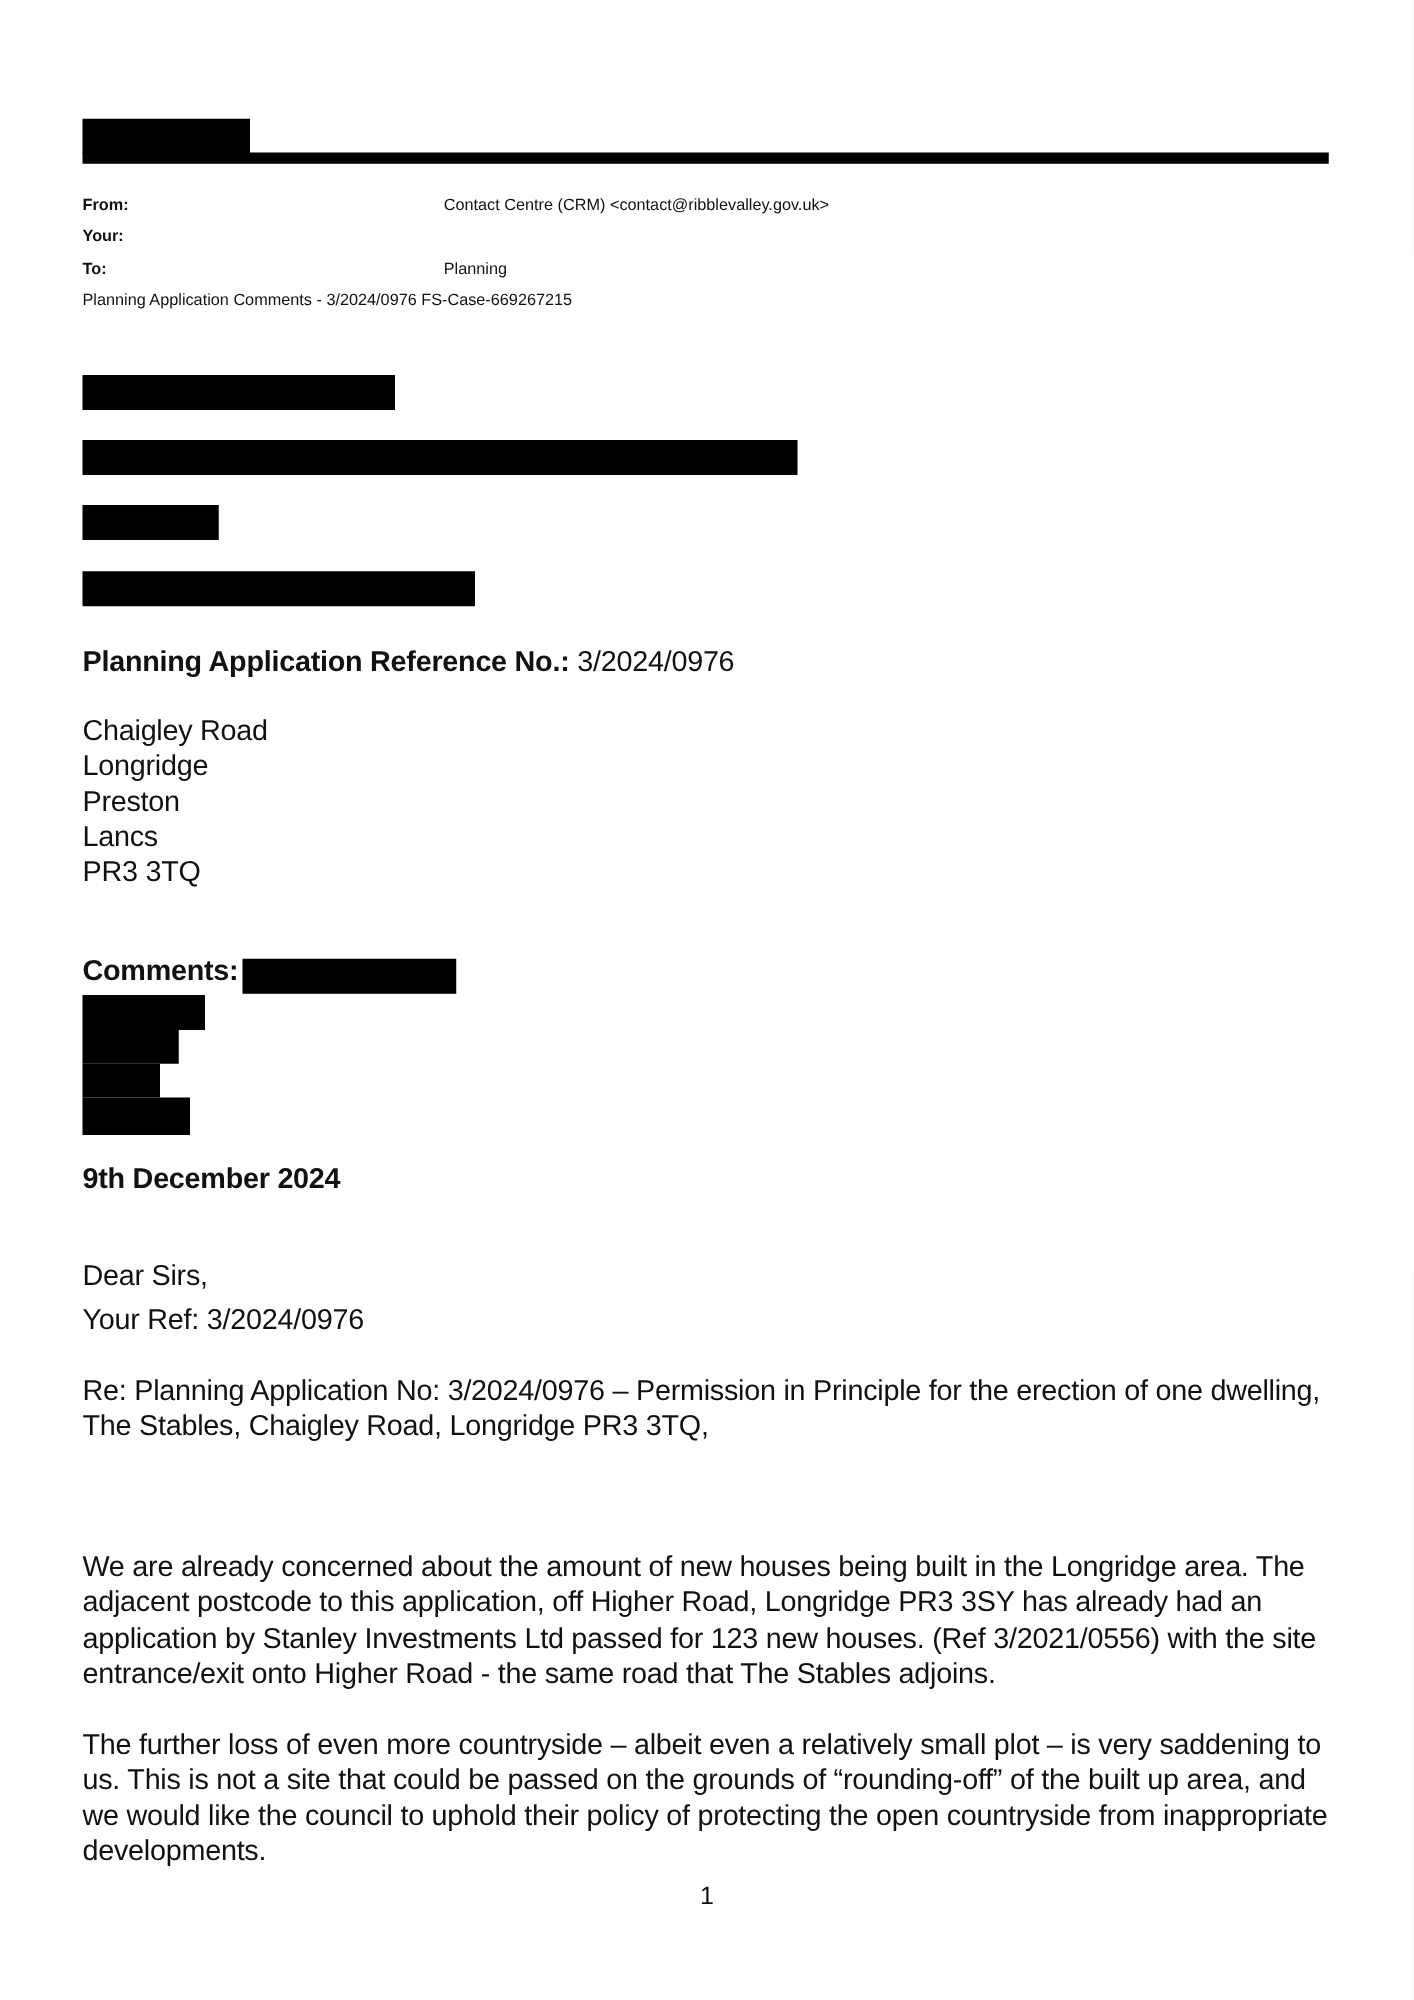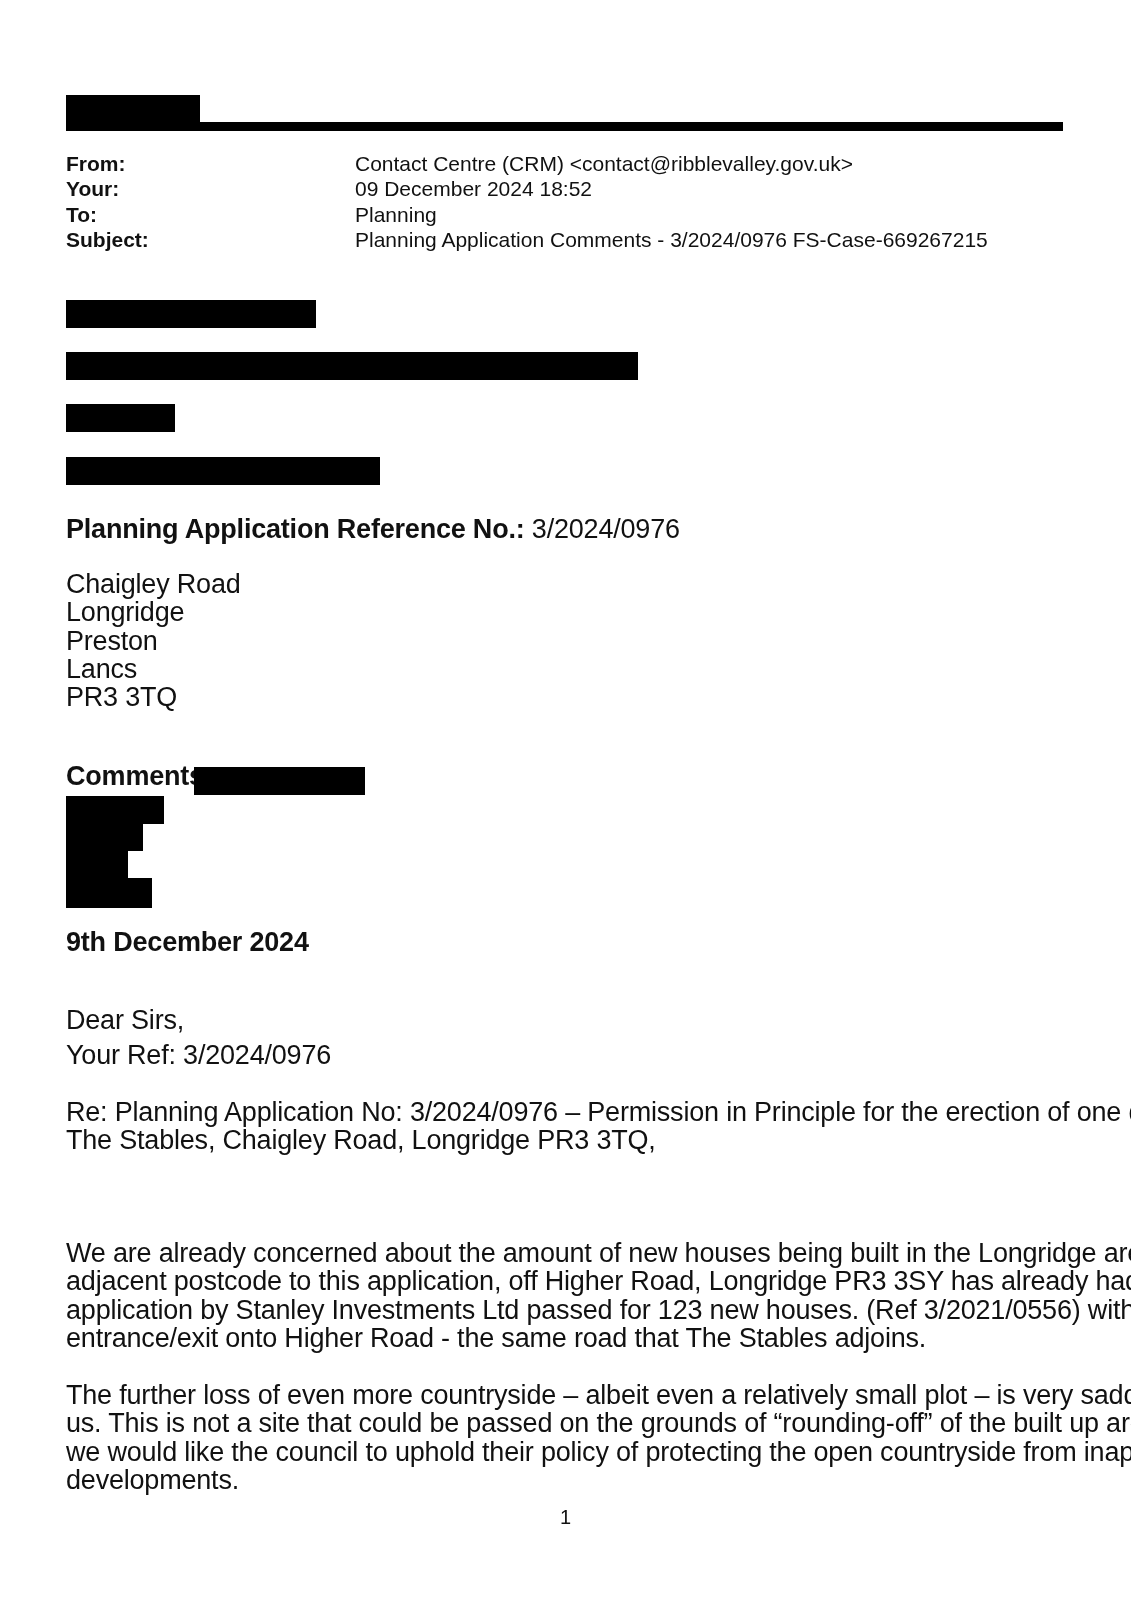--- a/index.html
+++ b/index.html
@@ -12,27 +12,27 @@
     color:#111;
     overflow:hidden;
   }
   
   .redact { position:absolute; background:#000; }
 
   
   .hdr-divider { position:absolute; left:66px; top:122px; width:997px; height:9px; background:#000; }
   .hdr-name    { left:66px; top:95px; width:134px; height:28px; }
 
-  .hdr-fields { position:absolute; left:66px; top:151px; width:1000px; font-size:21px; line-height:25.3px; }
+  .hdr-fields { position:absolute; left:66px; top:151px; width:1000px; font-size:13px; line-height:25.3px; }
   .hdr-row { display:flex; }
   .hdr-label { font-weight:bold; width:289px; flex:0 0 289px; }
   .hdr-value { flex:1; }
 
   
-  .bodytext { font-size:27px; line-height:28.3px; letter-spacing:-0.2px; }
+  .bodytext { font-size:23px; line-height:28.3px; letter-spacing:-0.2px; }
   .abs { position:absolute; left:66px; }
   b, .bold { font-weight:bold; }
   .pre { white-space:pre; }
 
   .ref-line   { top:515px; }
   .addr-block { top:570px; }
   .comments-line { top:762px; }
 
   .redact-r1 { left:66px;  top:300px; width:250px; height:28px; }
   .redact-r2 { left:66px;  top:352px; width:572px; height:28px; }
@@ -63,28 +63,26 @@
   <div class="redact hdr-name"></div>
   <div class="hdr-divider"></div>
 
   <div class="hdr-fields">
     <div class="hdr-row">
       <span class="hdr-label">From:</span>
       <span class="hdr-value">Contact Centre (CRM) &lt;contact@ribblevalley.gov.uk&gt;</span>
     </div>
     <div class="hdr-row">
       <span class="hdr-label">Your:</span>
-      <span class="hdr-value">09 December 2024 18:52</span>
     </div>
     <div class="hdr-row">
       <span class="hdr-label">To:</span>
       <span class="hdr-value">Planning</span>
     </div>
     <div class="hdr-row">
-      <span class="hdr-label">Subject:</span>
       <span class="hdr-value">Planning Application Comments - 3/2024/0976 FS-Case-669267215</span>
     </div>
   </div>
 
   <div class="redact redact-r1"></div>
   <div class="redact redact-r2"></div>
   <div class="redact redact-r3"></div>
   <div class="redact redact-r4"></div>
 
   <div class="abs bodytext ref-line">

